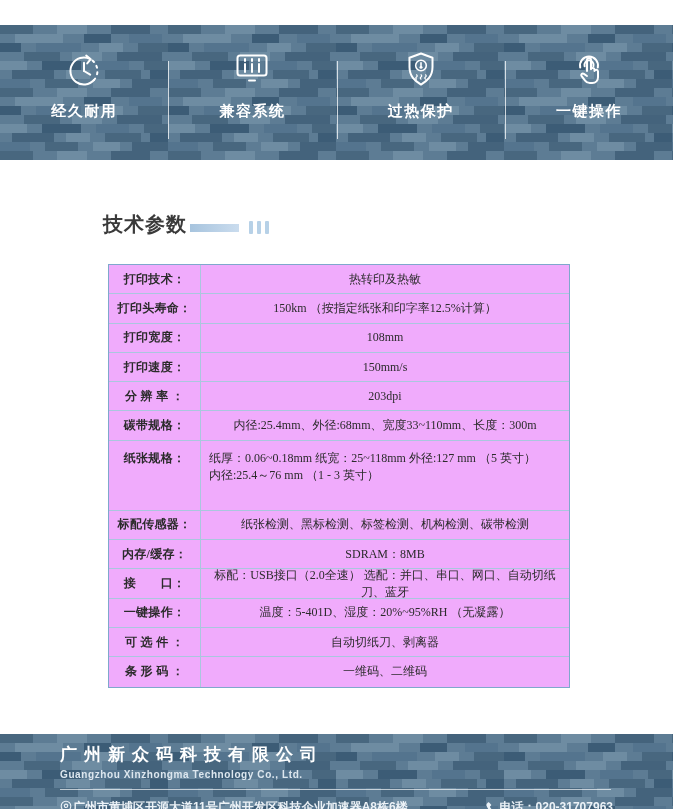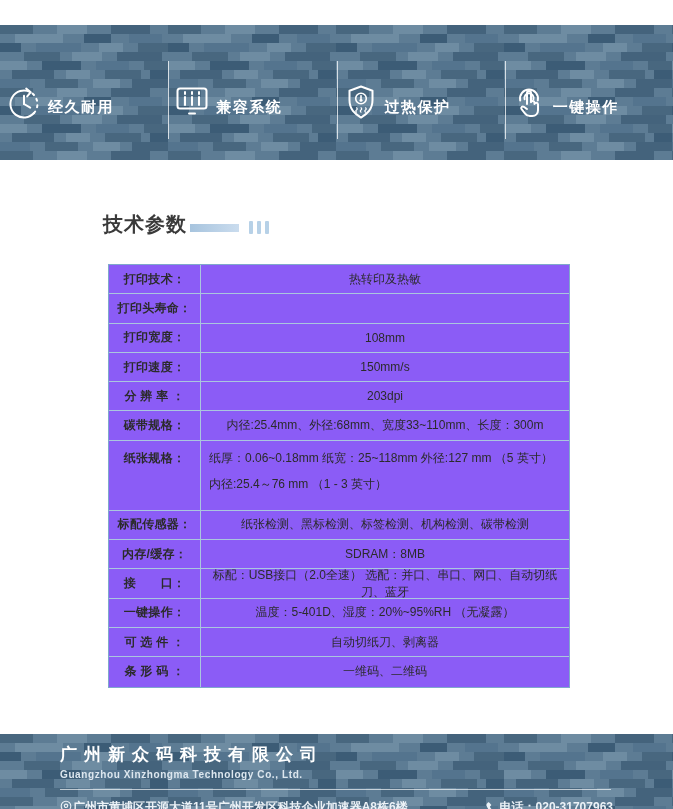--- a/index.html
+++ b/index.html
@@ -4,40 +4,40 @@
 <style>
   html,body{margin:0;padding:0;}
   body{
     width:673px;height:809px;background:#ffffff;position:relative;overflow:hidden;
     font-family:"Liberation Sans","DejaVu Sans",sans-serif;
   }
   
   .banner{position:absolute;top:25px;left:0;width:673px;height:135px;}
   .bg-svg{position:absolute;top:0;left:0;display:block;}
   .features{position:absolute;top:0;left:0;width:100%;height:100%;display:flex;}
-  .feature{flex:1;display:flex;flex-direction:row;align-items:center;padding-top:21px;}
+  .feature{flex:1;display:flex;flex-direction:column;align-items:center;padding-top:21px;}
   .feature-label{margin-top:8px;color:#ffffff;font-size:15px;font-weight:bold;letter-spacing:1.5px;}
   .feature-divider{position:absolute;top:36px;width:1px;height:78px;background:rgba(255,255,255,.75);}
   .fd1{left:25%;} .fd2{left:50%;} .fd3{left:75%;}
   .fi{display:block;}
   
   .section-head{position:absolute;top:212px;left:103px;display:flex;align-items:flex-end;}
   .section-title{font-size:20px;font-weight:600;color:#3a3a3a;letter-spacing:1px;line-height:1.2;}
   .accent-bar{width:49px;height:8px;margin:0 0 4px 3px;background:linear-gradient(to right,#a7c4de,#cadcee);}
   .ticks{display:flex;gap:4px;margin:0 0 2px 10px;}
   .tick{width:4px;height:13px;background:#b7d1e7;border-radius:1px;}
   
-  .spec-table{position:absolute;top:264px;left:108px;width:462px;border:1px solid #7fa8cc;box-sizing:border-box;background:#8b5cf6;}
+  .spec-table{position:absolute;top:264px;left:108px;width:462px;border:1px solid #7fa8cc;box-sizing:border-box;background:#f0abfc;font-family:Liberation Serif, serif;}
   .spec-row{display:flex;height:29.3px;border-bottom:1px solid #aac6de;box-sizing:border-box;font-size:12px;color:#2b2b2b;}
   .spec-row:last-child{border-bottom:none;}
   .spec-row.tall{height:70px;}
   .spec-label{width:91px;flex-shrink:0;border-right:1px solid #aac6de;display:flex;align-items:center;justify-content:center;font-weight:bold;letter-spacing:.3px;white-space:pre;}
   .spec-value{flex:1;display:flex;align-items:center;justify-content:center;padding:0 8px;text-align:center;}
   .tall .spec-label{align-items:flex-start;padding-top:9px;}
-  .tall .spec-value{flex-direction:column;align-items:flex-start;justify-content:flex-start;padding-top:9px;gap:9px;text-align:left;line-height:17px;}
+  .tall .spec-value{flex-direction:column;align-items:flex-start;justify-content:flex-start;padding-top:9px;text-align:left;line-height:17px;}
   
   .footer{position:absolute;top:722px;left:0;width:673px;height:81px;color:#ffffff;margin-top:12px;}
   .footer-inner{position:absolute;top:0;left:0;width:100%;height:100%;padding:9px 60px 0 60px;box-sizing:border-box;}
   .company-cn{font-size:17px;font-weight:bold;letter-spacing:7px;white-space:nowrap;}
   .company-en{font-size:10px;font-weight:bold;letter-spacing:.6px;color:#dde7ef;margin-top:3px;}
   .footer-line{height:1px;background:rgba(255,255,255,.65);margin-top:9px;width:551px;}
   .footer-row{display:flex;justify-content:space-between;align-items:center;margin-top:9px;width:553px;font-size:12px;font-weight:bold;color:#ecf2f7;}
   .addr,.phone{display:flex;align-items:center;gap:1px;white-space:nowrap;}
 </style>
 </head>
@@ -145,20 +145,21 @@
   </span>
 </div>
 
 <div class="spec-table">
   <div class="spec-row">
     <div class="spec-label">打印技术：</div>
     <div class="spec-value">热转印及热敏</div>
   </div>
   <div class="spec-row">
     <div class="spec-label">打印头寿命：</div>
+    <div class="spec-value">150km （按指定纸张和印字率12.5%计算）</div>
   </div>
   <div class="spec-row">
     <div class="spec-label">打印宽度：</div>
     <div class="spec-value">108mm</div>
   </div>
   <div class="spec-row">
     <div class="spec-label">打印速度：</div>
     <div class="spec-value">150mm/s</div>
   </div>
   <div class="spec-row">

